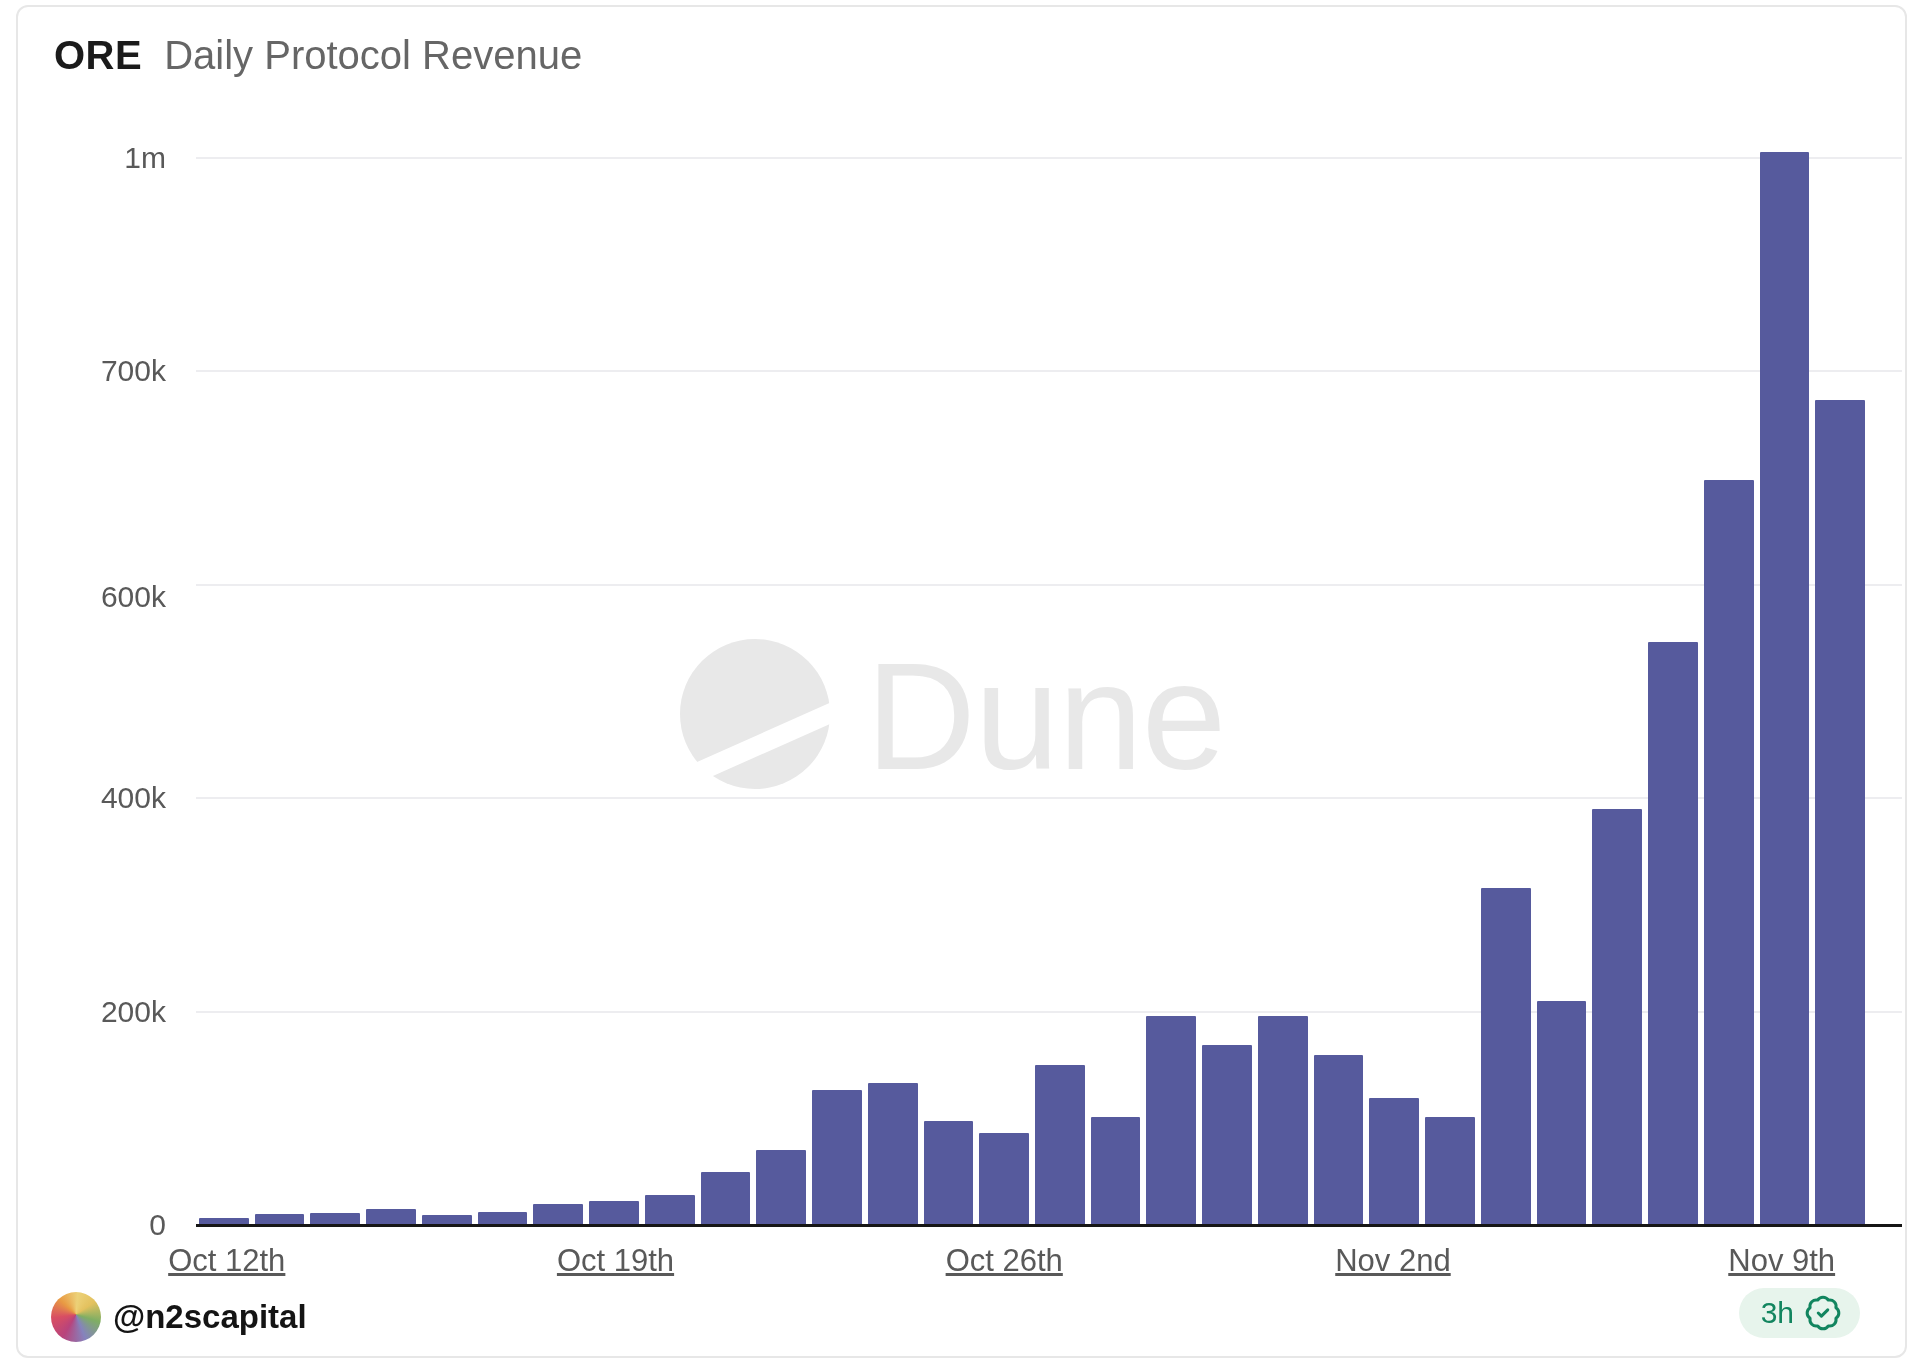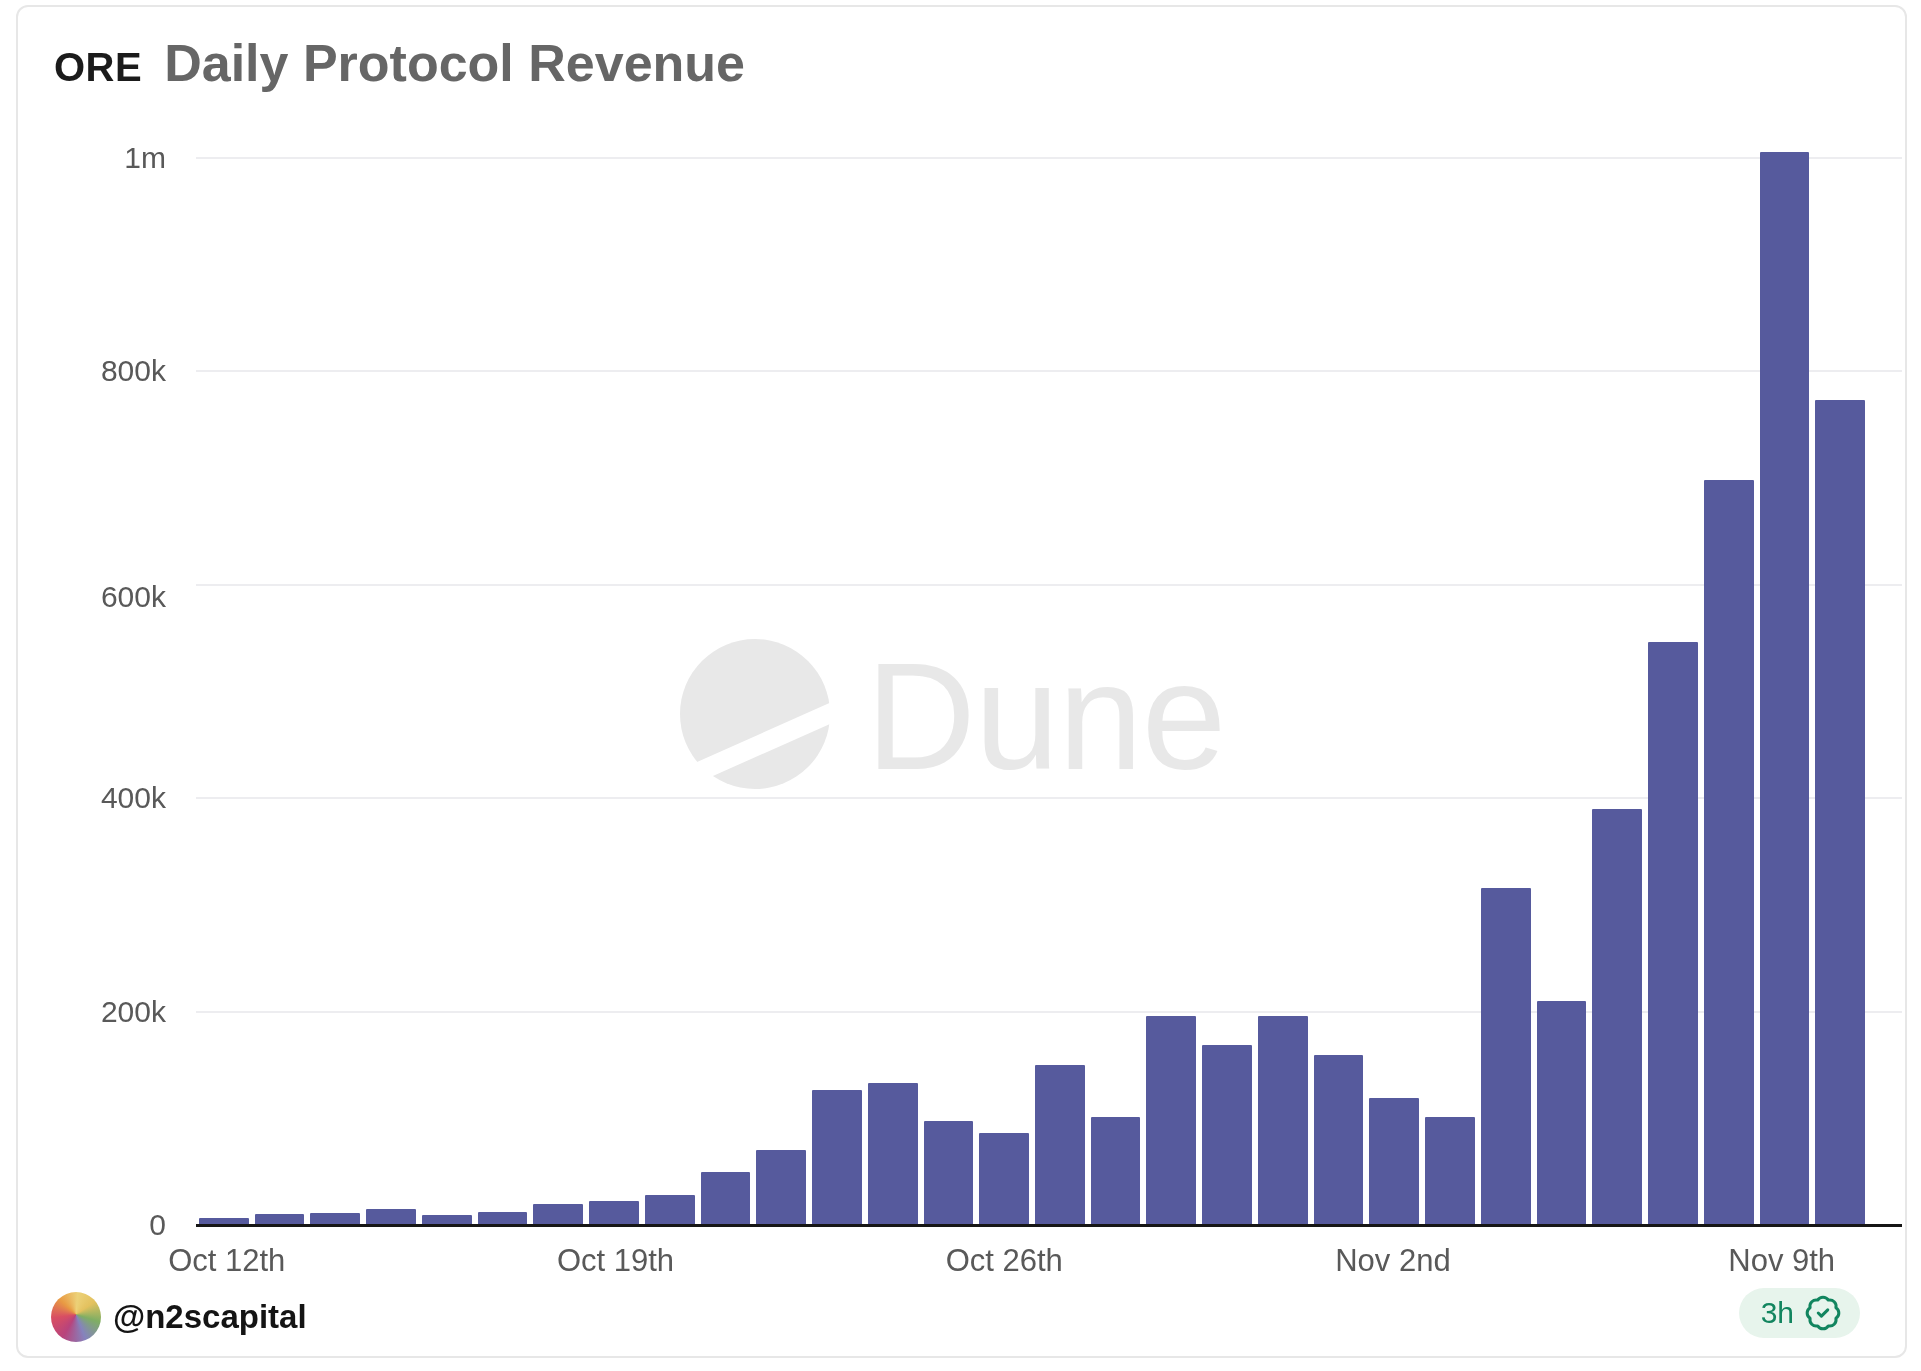--- a/index.html
+++ b/index.html
@@ -3,34 +3,34 @@
 <meta charset="utf-8">
 <style>
   html,body{margin:0;padding:0;background:#ffffff;}
   body{width:1921px;height:1371px;font-family:"Liberation Sans", sans-serif;-webkit-font-smoothing:antialiased;}
   .canvas{position:relative;width:1921px;height:1371px;overflow:hidden;}
   .card{position:absolute;left:16px;top:5px;width:1891px;height:1353px;background:#ffffff;
         border:2px solid #e7e7e7;border-radius:12px;box-sizing:border-box;}
   
   .header{position:absolute;left:36px;top:26px;display:flex;align-items:baseline;gap:22px;}
   .token{font-size:40px;font-weight:700;color:#1b1b1b;letter-spacing:0.5px;}
-  .title{font-size:52px;font-weight:700;color:#666666;}
+  .title{font-size:40px;font-weight:400;color:#666666;}
   
   .plot{position:absolute;left:178px;top:100px;width:1706px;height:1118px;}
   .gridline{position:absolute;left:0;width:100%;height:2px;background:#ededf0;}
   .axisline{position:absolute;left:0;bottom:-2px;width:100%;height:3px;background:#161616;}
   .bars{position:absolute;left:3px;bottom:1px;width:1666px;height:1118px;
         display:flex;align-items:flex-end;gap:6px;}
   .bar{flex:1 1 0;background:#565a9d;border-radius:1px 1px 0 0;}
   
   .ylabels{position:absolute;left:0;top:100px;width:160px;height:1118px;}
   .ylabel{position:absolute;right:12px;font-size:30px;color:#595959;line-height:30px;text-align:right;}
   
   .xlabels{position:absolute;left:181px;top:1236px;width:1666px;height:40px;}
-  .xlabel{position:absolute;transform:translateX(-50%);font-size:31px;color:#595959;white-space:nowrap;}
+  .xlabel{position:absolute;transform:translateX(-50%);font-size:31px;color:#595959;white-space:nowrap;text-decoration:underline;}
   
   .watermark{position:absolute;left:662px;top:632px;display:flex;align-items:center;gap:36px;pointer-events:none;}
   .wm-text{font-size:152px;color:#e8e8e8;font-weight:400;letter-spacing:-1px;line-height:150px;}
   
   .footer-author{position:absolute;left:33px;top:1285px;display:flex;align-items:center;gap:12px;cursor:pointer;}
   .avatar{width:50px;height:50px;border-radius:50%;
           background:conic-gradient(from 210deg at 50% 45%, #b8437c, #d84e63, #e89a43, #ecd178, #e3c15e, #7fae63, #8583bd, #b8437c);}
   .handle{font-size:33px;font-weight:700;color:#141414;}
   .badge{position:absolute;right:45px;top:1281px;height:50px;padding:0 18px 0 22px;border-radius:26px;
          background:#e7f4ec;display:flex;align-items:center;gap:10px;}
@@ -56,21 +56,21 @@
         </svg>
       </span>
       <span class="wm-text">Dune</span>
     </div>
 
     <div class="ylabels">
         <div class="ylabel" style="top: 1103px;">0</div>
         <div class="ylabel" style="top: 889.6px;">200k</div>
         <div class="ylabel" style="top: 676.2px;">400k</div>
         <div class="ylabel" style="top: 462.8px; margin-top: 12px;">600k</div>
-        <div class="ylabel" style="top: 249.4px;">800k</div>
+        <div class="ylabel" style="top: 249.4px;">700k</div>
         <div class="ylabel" style="top: 36px;">1m</div>
       </div>
 
     <div class="plot">
       <div class="gridline" style="top: 903.6px; background: rgb(237, 237, 240);"></div>
         <div class="gridline" style="top: 690.2px; background: rgb(237, 237, 240);"></div>
         <div class="gridline" style="top: 476.8px; background: rgb(237, 237, 240);"></div>
         <div class="gridline" style="top: 263.4px; background: rgb(237, 237, 240);"></div>
         <div class="gridline" style="top: 50px; background: rgb(237, 237, 240);"></div>
         <div class="bars">

